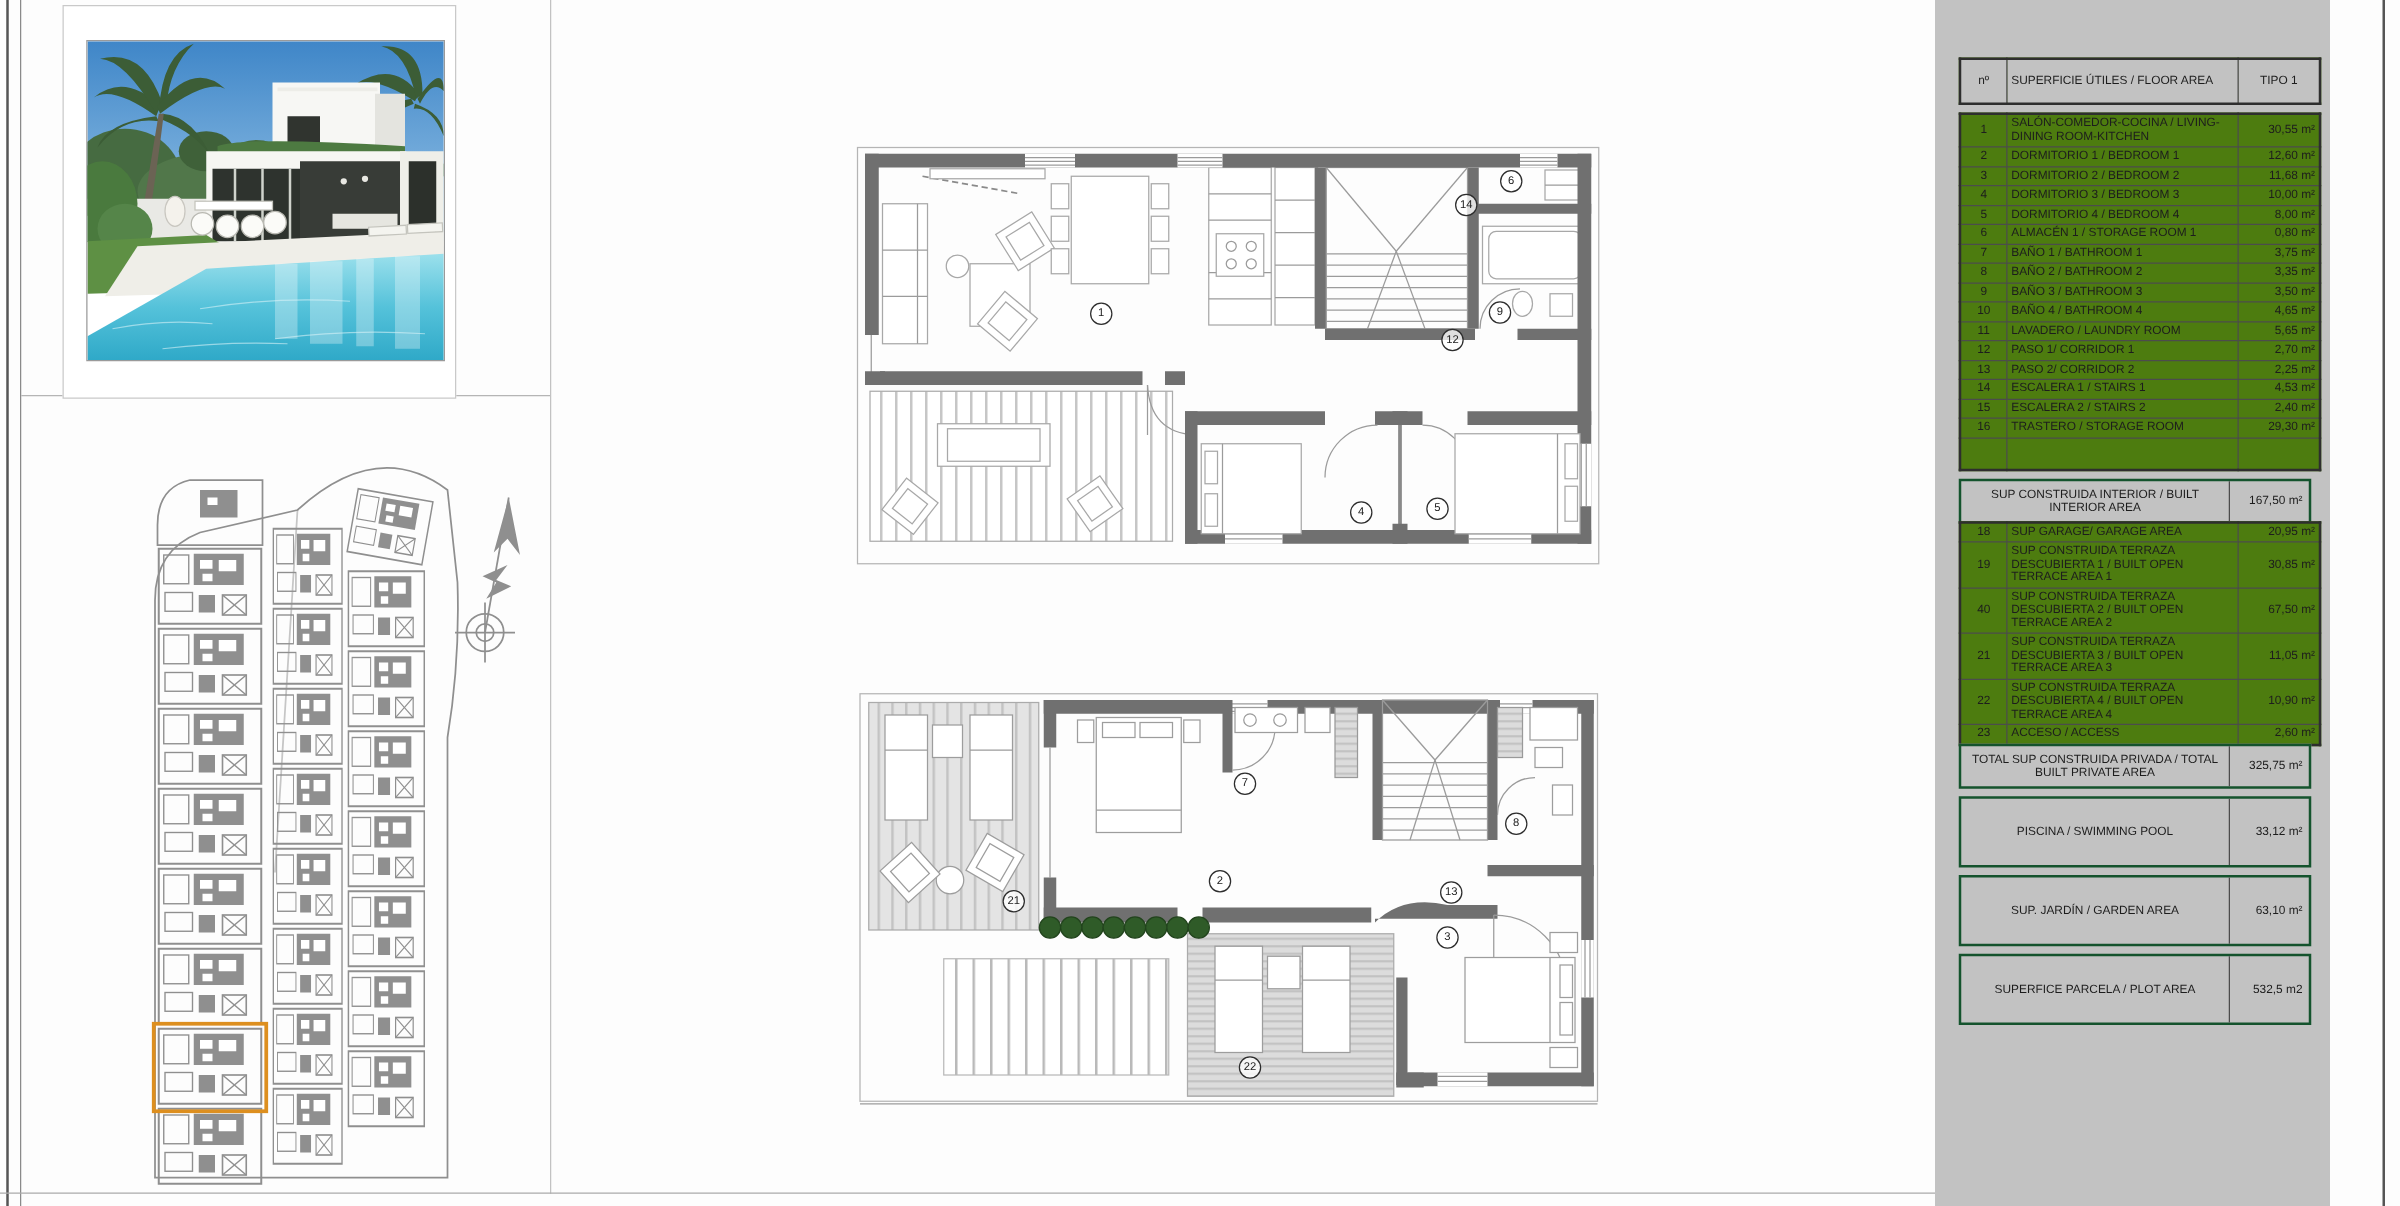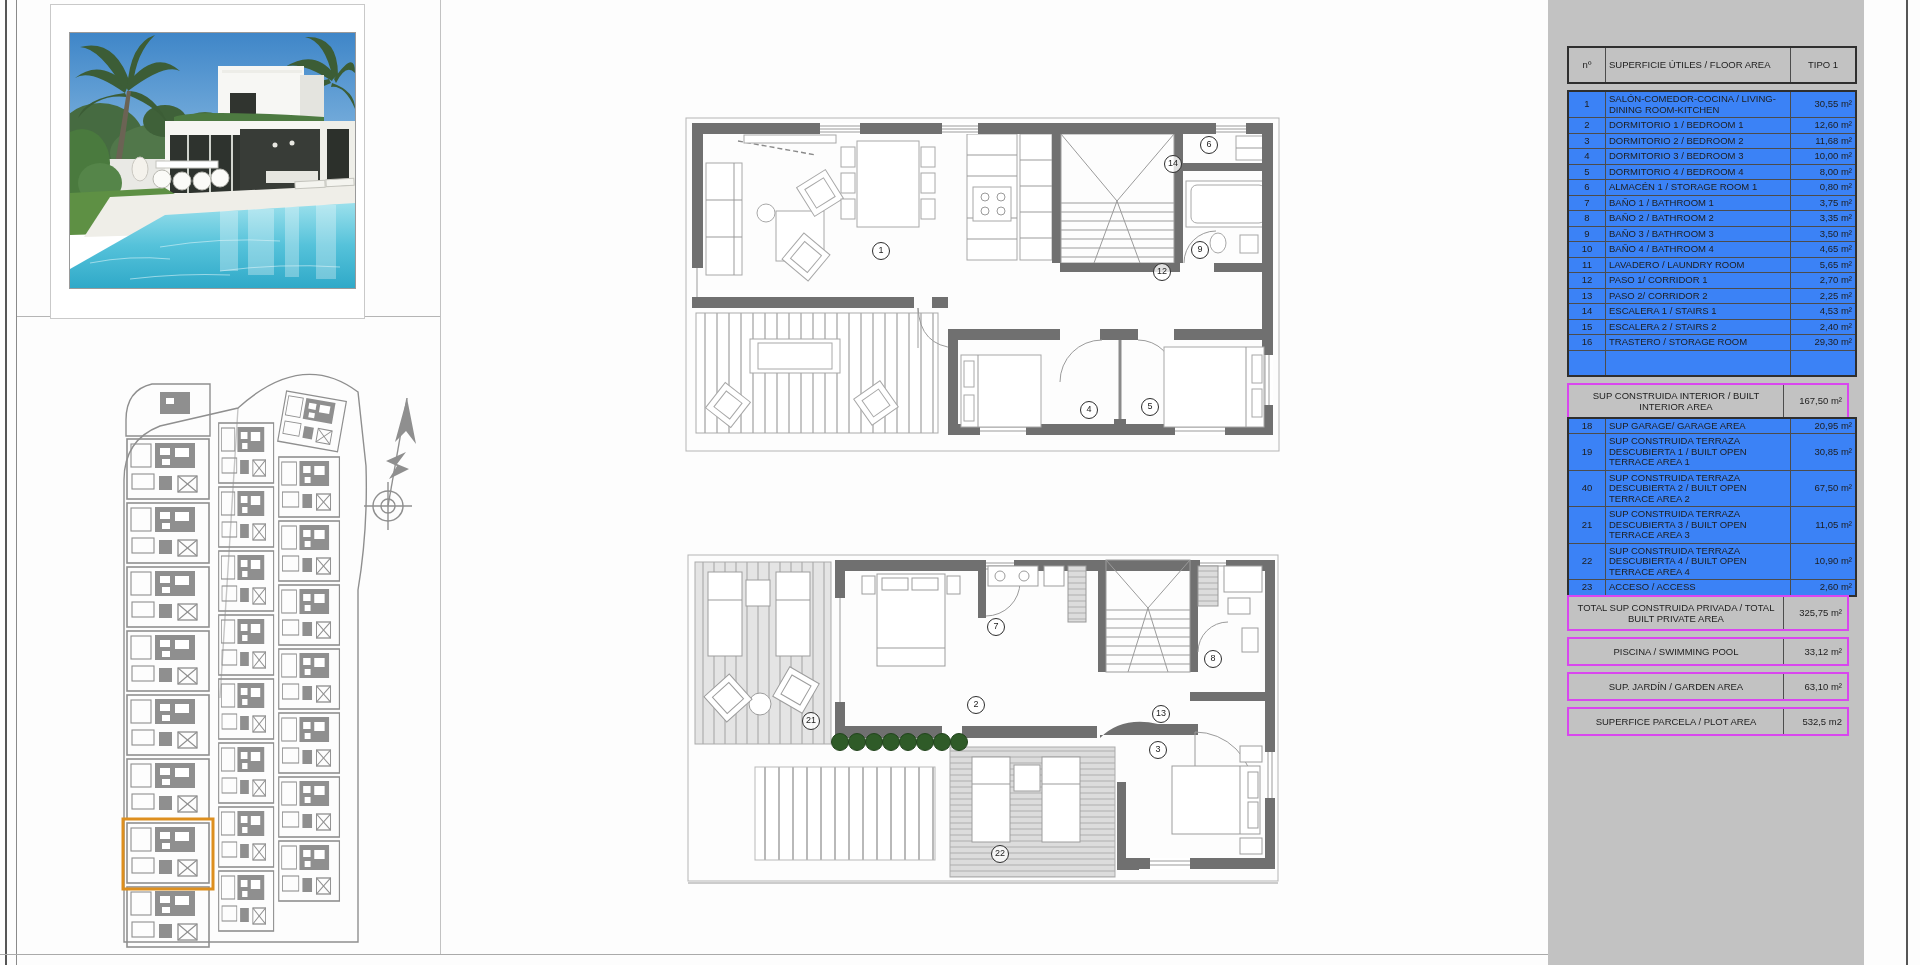--- a/index.html
+++ b/index.html
@@ -41,33 +41,33 @@
   .siteplan{left:100px;top:348px;position:absolute;}
 
   
   .rn{position:absolute;width:16px;height:16px;border:1px solid #2d2d2d;border-radius:50%;
       background:rgba(255,255,255,.78);font-size:9px;line-height:15px;text-align:center;
       color:#222;z-index:5;}
 
   
   .sidebar{position:absolute;left:1548px;top:0;width:316px;height:965px;background:#c2c2c2;}
   .tablewrap{position:absolute;left:19px;top:46px;width:282px;}
-  table.sbt{border-collapse:collapse;width:282px;background:#3b82f6;table-layout:fixed;}
+  table.sbt{border-collapse:collapse;width:282px;background:#4d7c0f;table-layout:fixed;}
   table.sbt td,table.sbt th{border:1px solid #4c4c4c;font-size:9.5px;line-height:10.5px;
       padding:2px 3px;font-weight:normal;vertical-align:middle;}
   table.sbt{border:2px solid #2e2e2e;}
   td.num,th.num{width:30px;text-align:center;}
   td.lab,th.lab{width:178px;text-align:left;}
   td.val,th.val{width:58px;text-align:right;padding-right:6px;white-space:nowrap;}
   table.hdr{margin-bottom:6px;}
   table.hdr th{background:#c2c2c2;height:30px;text-align:center;font-size:9.5px;}
   tr.empty td{height:20px;}
-  .box{display:flex;border:2px solid #d946ef;background:#c2c2c2;align-items:center;margin-top:6px;}
+  .box{display:flex;border:2px solid #14532d;background:#c2c2c2;align-items:center;margin-top:6px;}
   .box .blab{width:210px;text-align:center;font-size:9.5px;line-height:11px;
-             padding:7px 2px;border-right:1px solid #4c4c4c;}
+             padding:21px 2px;border-right:1px solid #4c4c4c;}
   .box .bval{width:58px;text-align:right;font-size:9.5px;padding-right:2px;white-space:nowrap;}
   .box.tall .blab{padding:5px 2px;}
 </style>
 </head>
 <body>
 
 <div class="page">
 
   <div class="vline vl-outer"></div>
   <div class="vline vl-inner"></div>

